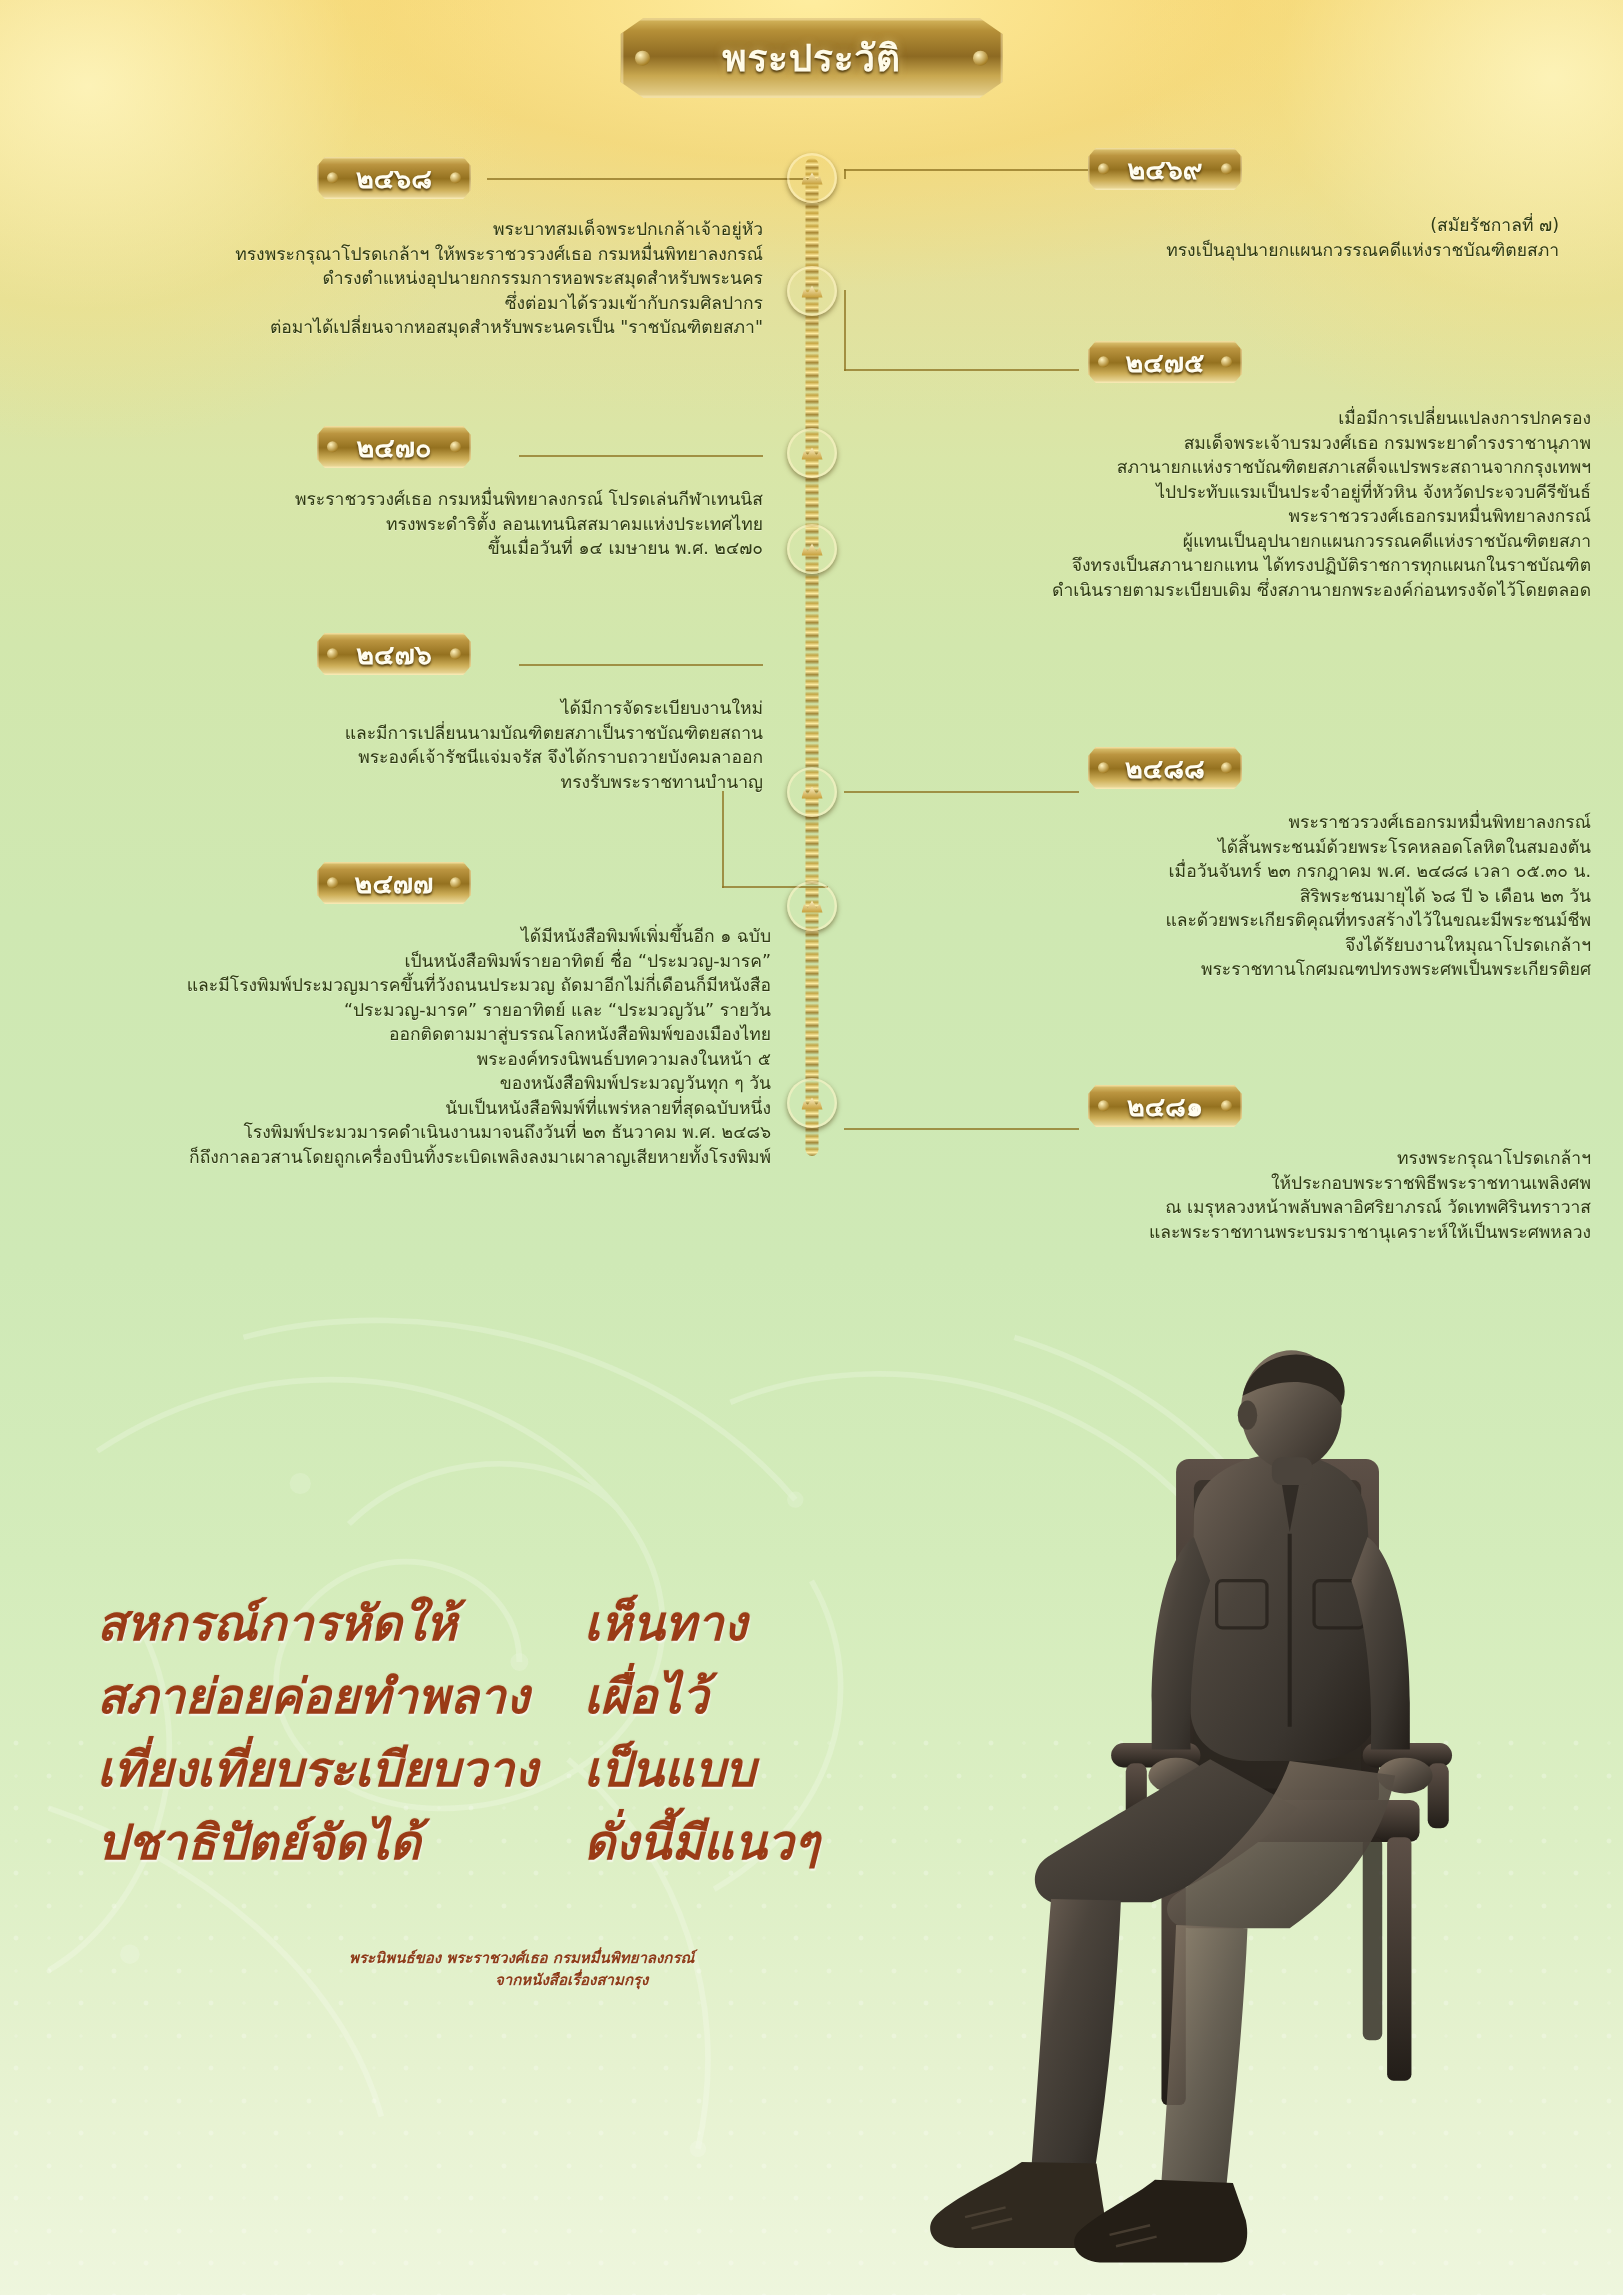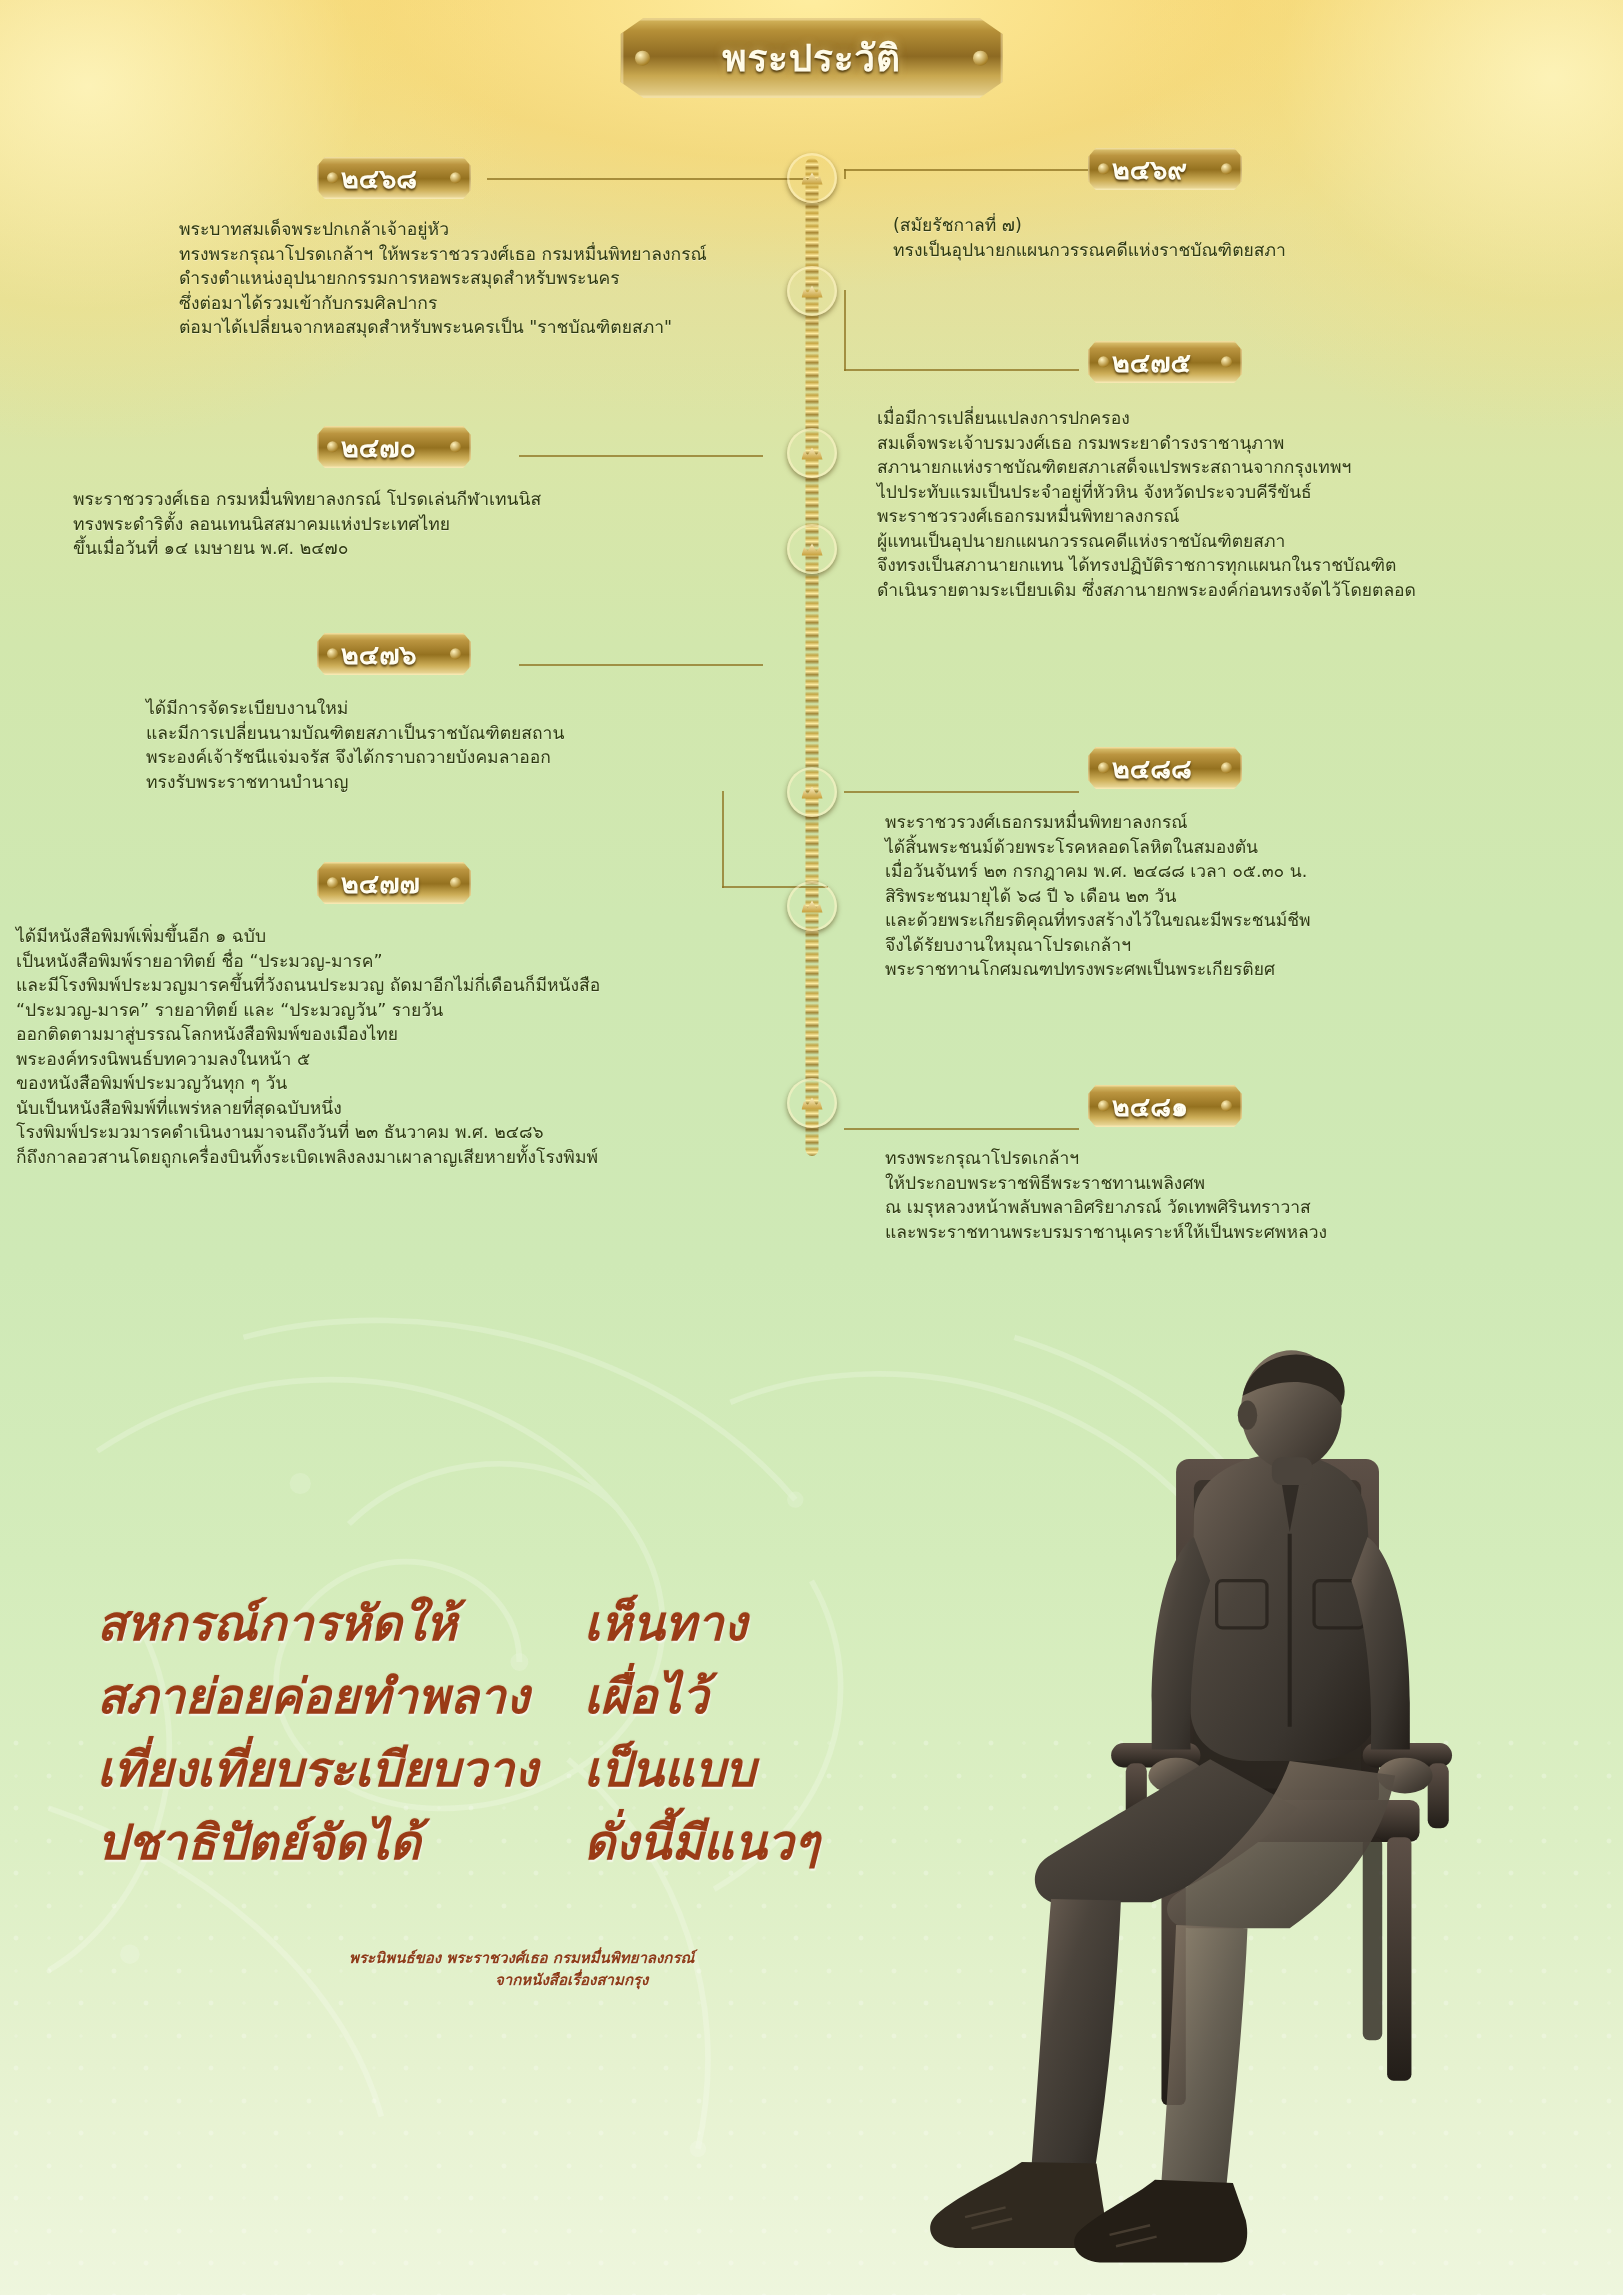--- a/index.html
+++ b/index.html
@@ -119,21 +119,21 @@
     width: 21px; height: 13px;
     background: linear-gradient(180deg, #fff4cd, #c49d36);
     clip-path: polygon(0% 100%, 12% 34%, 30% 66%, 50% 8%, 70% 66%, 88% 34%, 100% 100%);
     filter: drop-shadow(0 0.8px 0.8px rgba(80,55,0,0.6));
   }
 
   
   .year-plaque {
     position: absolute;
     height: 42px; min-width: 154px;
-    display: flex; align-items: center; 
+    display: flex; align-items: center; justify-content: center;
     border-radius: 8px;
     padding: 0 24px;
     background: linear-gradient(180deg, #e0c877 0%, #bb9540 18%, #94711f 52%, #cdae58 78%, #efdfa4 100%);
     box-shadow: 0 3.2px 7.3px rgba(80,60,10,0.42), inset 0 0 0 1.6px rgba(255,243,196,0.5);
     clip-path: polygon(5% 0, 95% 0, 100% 22%, 100% 78%, 95% 100%, 5% 100%, 0 78%, 0 22%);
   }
   .year-plaque .year-text {
     font-size: 27px; font-weight: 700; color: #fffdf0;
     text-shadow: 0 1.6px 2.4px rgba(60,40,0,0.85);
     line-height: 1;
@@ -154,21 +154,21 @@
 
   
   .block {
     position: absolute;
     color: #2f3a12;
     font-size: 17.5px;
     line-height: 1.40;
     text-shadow: 0 0.8px 0 rgba(255,255,255,0.40);
   }
   .block p { margin: 0; }
-  .align-center { text-align: left; }
+  .align-center { text-align: right; }
 
   
   .poem {
     position: absolute; left: 97px; top: 1587px; width: 812px;
     color: #9a3b16;
     font-size: 48px;
     line-height: 1.52;
     font-style: italic;
     font-weight: 700;
     text-shadow: 0.8px 1.6px 1.6px rgba(255,255,255,0.75), 0 0 1.6px rgba(150,70,25,0.35);

